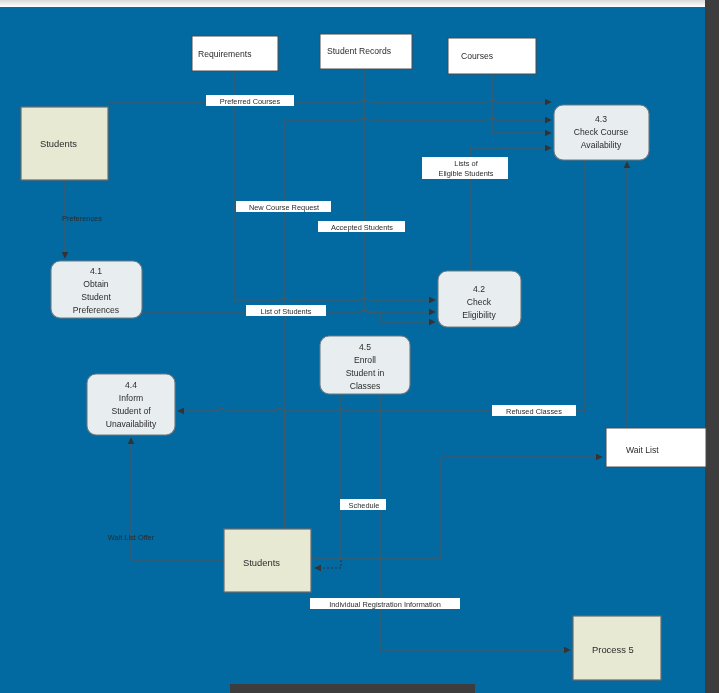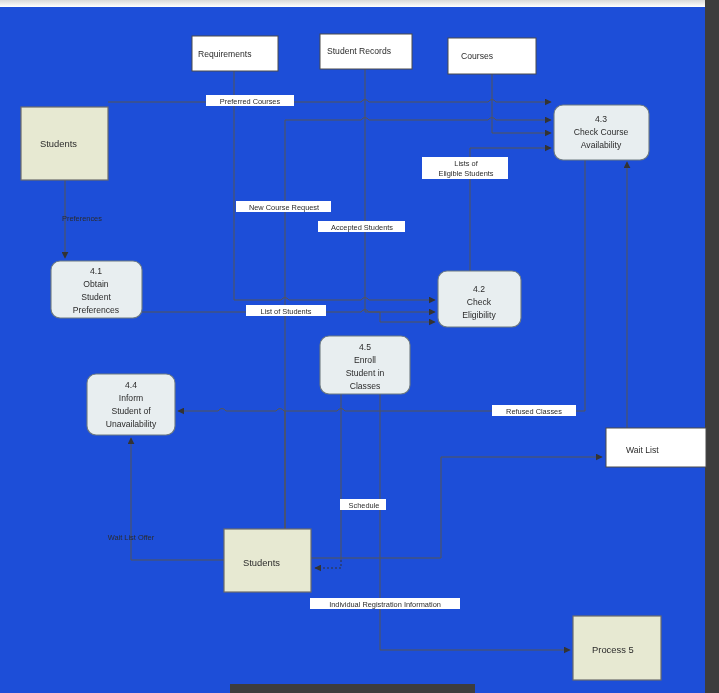--- a/index.html
+++ b/index.html
@@ -5,21 +5,21 @@
   html, body {
     margin: 0;
     padding: 0;
     background: #ffffff;
     font-family: "Liberation Sans", sans-serif;
   }
   #canvas {
     position: relative;
     width: 719px;
     height: 693px;
-    background: #1d4ed8;
+    background: #0369a1;
     overflow: hidden;
   }
   
   .edge-right {
     position: absolute;
     top: 0; right: 0;
     width: 14px; height: 693px;
     background: #3d3d3d;
   }
   .edge-top {

